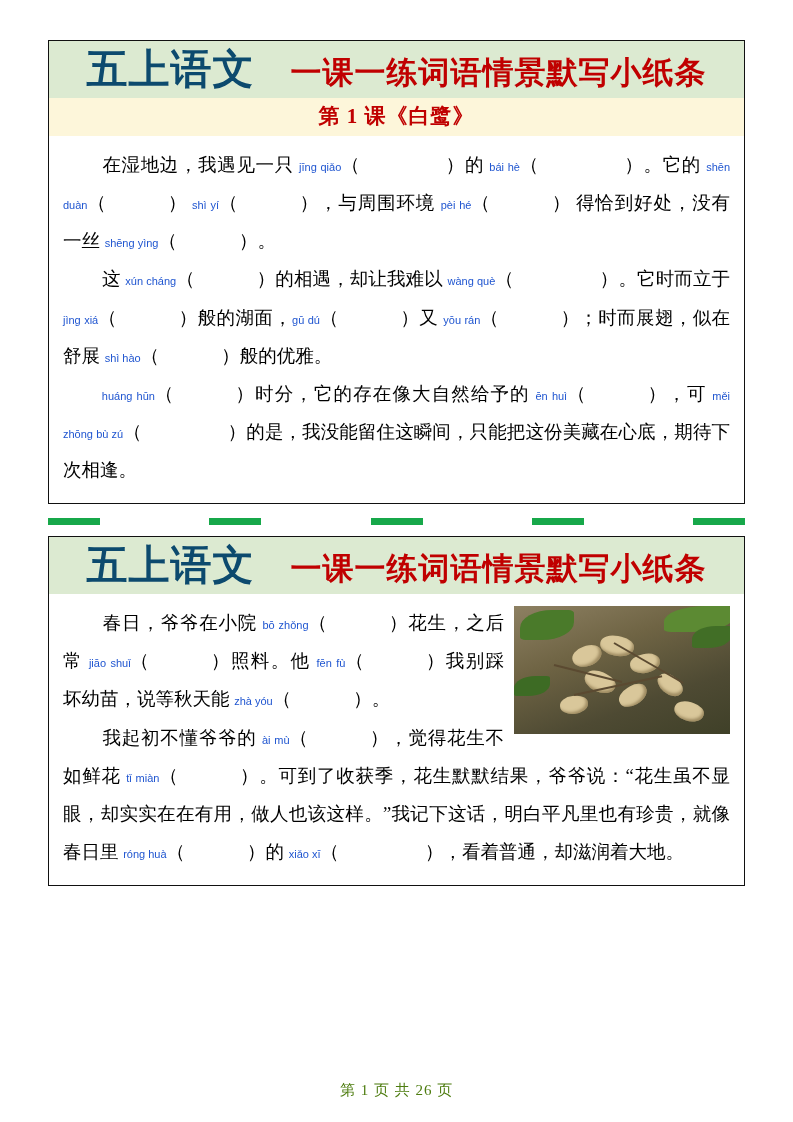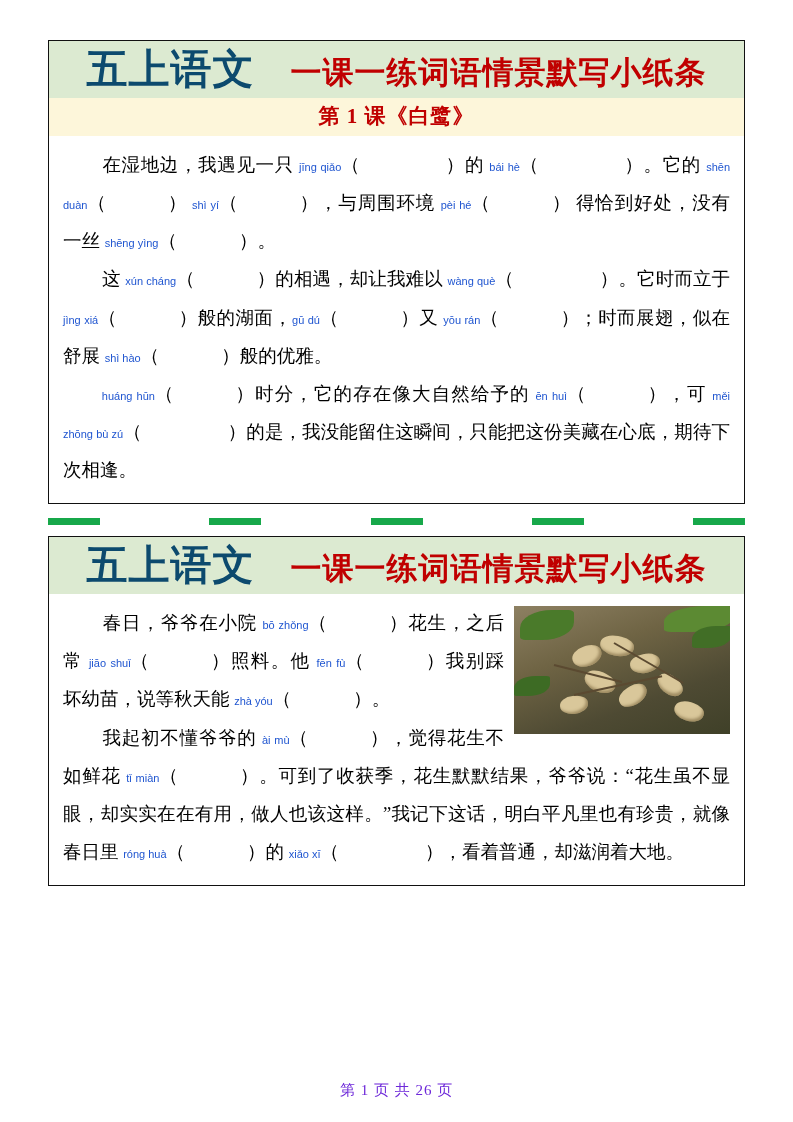--- a/index.html
+++ b/index.html
@@ -124,21 +124,21 @@
     height: 2px;
     transform-origin: left center;
   }
   .footer {
     position: absolute;
     bottom: 22px;
     left: 0;
     width: 793px;
     text-align: center;
     font-size: 15px;
-    color: #6d28d9;
+    color: #4d7c0f;
     font-family: "Liberation Serif", "DejaVu Serif", serif;
     letter-spacing: 1px;
   }
 </style>
 </head>
 <body>
 
 <div class="page">
 
   <div class="card">

